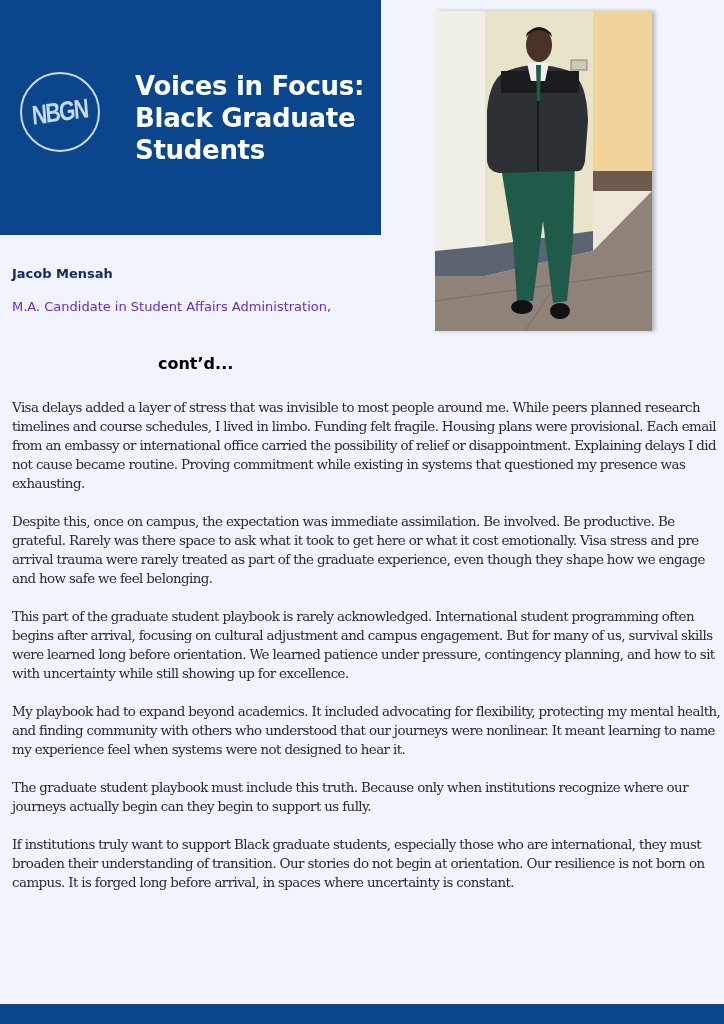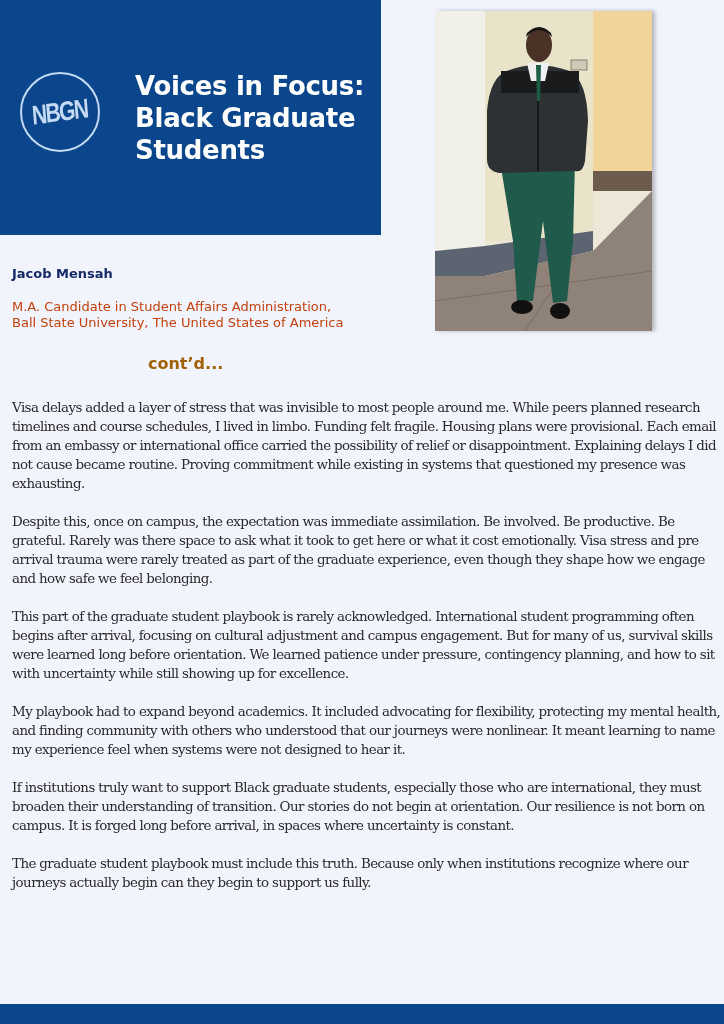--- a/index.html
+++ b/index.html
@@ -33,26 +33,26 @@
     background: #e8e2cf;
   }
   .person-name {
     position: absolute; left: 12px; top: 266px;
     font-family: "DejaVu Sans", sans-serif; font-weight: bold;
     font-size: 13px; color: #152a66;
   }
   .person-role {
     position: absolute; left: 12px; top: 299px; width: 400px;
     font-family: "DejaVu Sans", sans-serif; font-size: 13px; line-height: 16px;
-    color: #c2410c;
+    color: #6d28d9;
   }
   .contd {
-    position: absolute; left: 148px; top: 354px;
+    position: absolute; left: 158px; top: 354px;
     font-family: "DejaVu Sans", sans-serif; font-weight: bold;
-    font-size: 16px; color: #a16207;
+    font-size: 16px; color: #000000;
   }
   .article {
     position: absolute; left: 12px; top: 398px; width: 712px;
   }
   .article p {
     margin: 0 0 19px 0;
     font-family: "DejaVu Serif", serif; font-size: 13.4px; line-height: 19px;
     color: #2a2a2a; letter-spacing: -0.55px; word-spacing: -0.2px;
     transform-origin: left top;
   }
@@ -101,27 +101,26 @@
     <polygon points="101,54 106,54 105,90 102,90" fill="#1d5d44"></polygon>
 
     <ellipse cx="104" cy="34" rx="13" ry="17" fill="#4a3226"></ellipse>
     <path d="M91,26 Q104,12 117,26 L116,22 Q104,10 92,22 Z" fill="#151515"></path>
   </svg>
 </div>
 
 <div class="person-name">Jacob Mensah</div>
 <div class="person-role">
   <div>M.A. Candidate in Student Affairs Administration,</div>
-  <div>Ball State University, The United States of America</div>
 </div>
 
 <div class="contd">cont’d...</div>
 
 <div class="article">
   <p>Visa delays added a layer of stress that was invisible to most people around me. While peers planned research timelines and course schedules, I lived in limbo. Funding felt fragile. Housing plans were provisional. Each email from an embassy or international office carried the possibility of relief or disappointment. Explaining delays I did not cause became routine. Proving commitment while existing in systems that questioned my presence was exhausting.</p>
   <p>Despite this, once on campus, the expectation was immediate assimilation. Be involved. Be productive. Be grateful. Rarely was there space to ask what it took to get here or what it cost emotionally. Visa stress and pre arrival trauma were rarely treated as part of the graduate experience, even though they shape how we engage and how safe we feel belonging.</p>
   <p>This part of the graduate student playbook is rarely acknowledged. International student programming often begins after arrival, focusing on cultural adjustment and campus engagement. But for many of us, survival skills were learned long before orientation. We learned patience under pressure, contingency planning, and how to sit with uncertainty while still showing up for excellence.</p>
   <p>My playbook had to expand beyond academics. It included advocating for flexibility, protecting my mental health, and finding community with others who understood that our journeys were nonlinear. It meant learning to name my experience feel when systems were not designed to hear it.</p>
+  <p>The graduate student playbook must include this truth. Because only when institutions recognize where our journeys actually begin can they begin to support us fully.</p>
   <p>If institutions truly want to support Black graduate students, especially those who are international, they must broaden their understanding of transition. Our stories do not begin at orientation. Our resilience is not born on campus. It is forged long before arrival, in spaces where uncertainty is constant.</p>
-  <p>The graduate student playbook must include this truth. Because only when institutions recognize where our journeys actually begin can they begin to support us fully.</p>
 </div>
 
 <div class="footer-bar"></div>
 
 </body></html>

